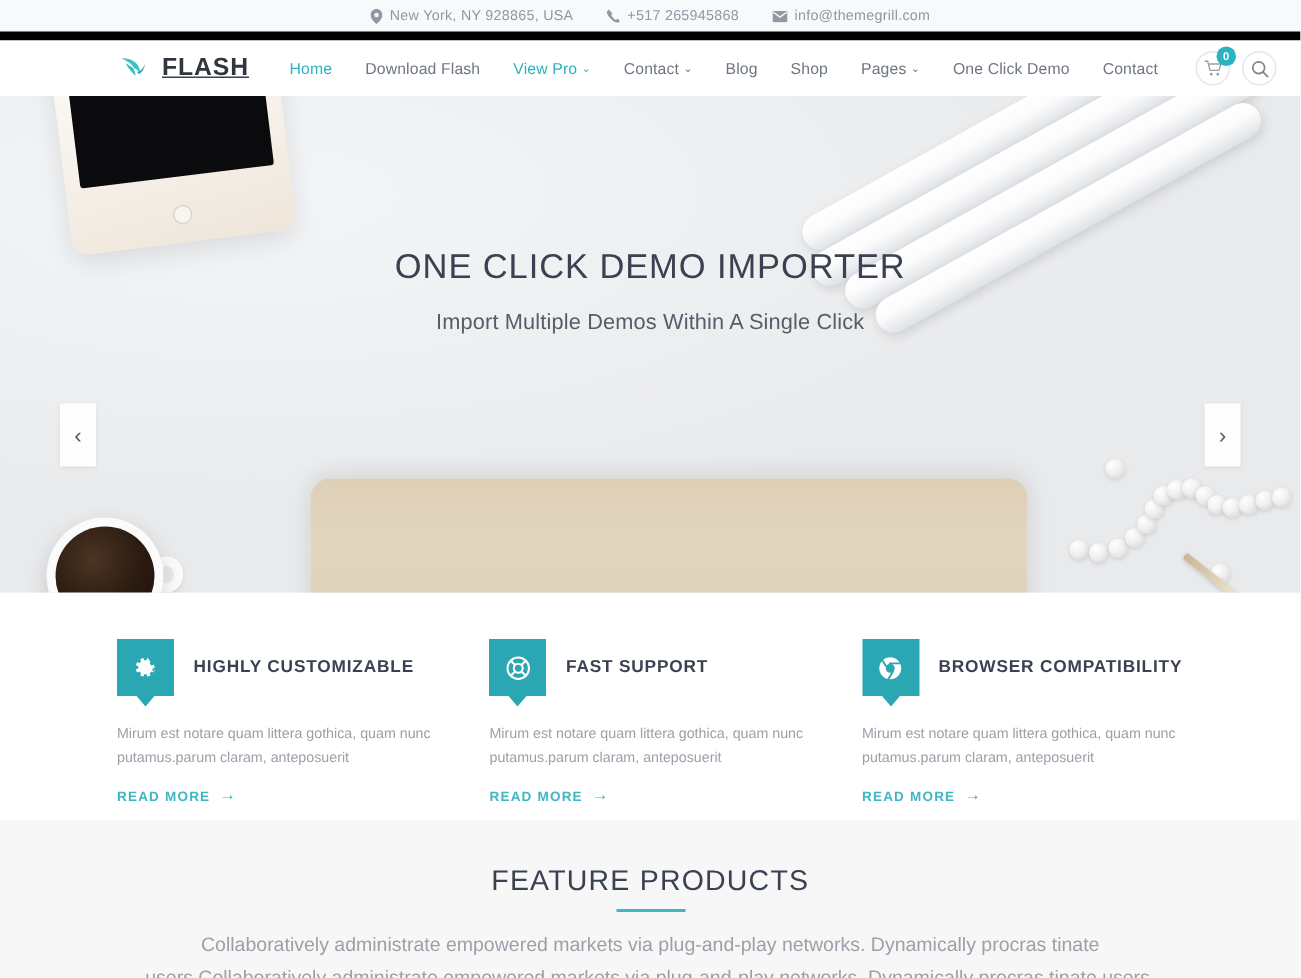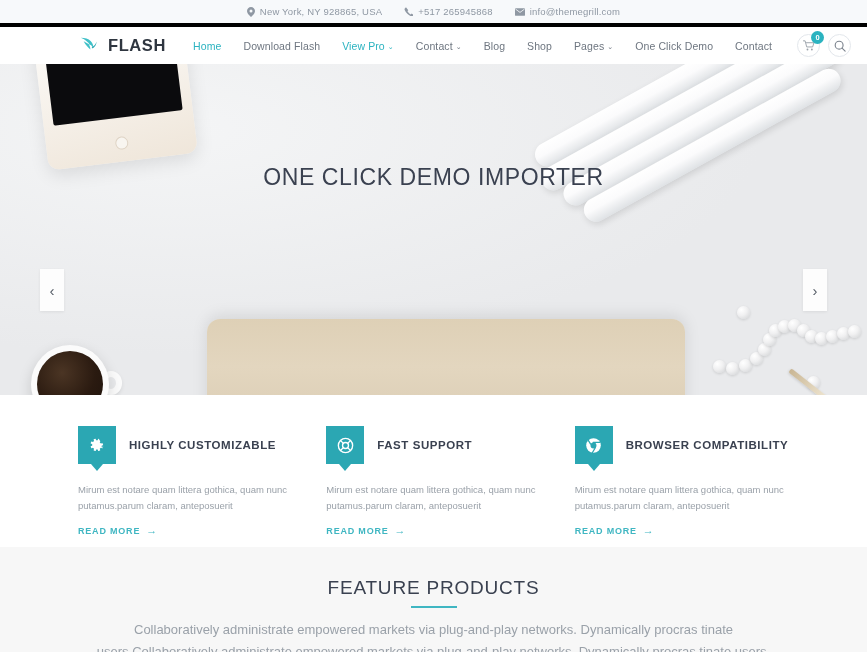--- a/index.html
+++ b/index.html
@@ -7,33 +7,33 @@
   body {
     font-family:"Liberation Sans", sans-serif;
     background:#ffffff;
     color:#3b3f4a;
     overflow:hidden;
   }
   .page { width:867px; height:652px; position:relative; overflow:hidden; background:#fff; }
 
   
   .topbar {
-    height:27px; background:#f7f9fb; border-bottom:4px solid #000000;
+    height:27px; background:#f7f9fb; border-bottom:6px solid #000000;
     display:flex; align-items:center; justify-content:center; gap:22px;
     font-size:9.5px; color:#8f98a3; letter-spacing:.2px;
   }
   .tb-item { display:flex; align-items:center; gap:5px; white-space:nowrap; }
   .tb-item svg { display:block; }
 
   
   .nav {
     height:37px; background:#fff; display:flex; align-items:center;
     padding:0 16px 0 80px; position:relative; z-index:20;
   }
-  .brand { display:flex; gap:8px; }
+  .brand { display:flex; align-items:center; gap:8px;text-decoration:underline; }
   .brand-mark { width:20px; height:17px; display:block; }
   .brand-text { font-size:16.5px; font-weight:bold; letter-spacing:.6px; color:#2f3640; }
   .menu { margin-left:auto; display:flex; align-items:center; gap:0px; }
   .menu-item {
     font-size:10.5px; color:#6e7680; padding:0 11px; white-space:nowrap;
     display:flex; align-items:center; gap:3px; cursor:pointer; letter-spacing:.1px;
   }
   .menu-item.active { color:#2bb3c0; }
   .caret { font-size:7px; line-height:1; position:relative; top:1px; }
   .nav-actions { display:flex; align-items:center; gap:8px; margin-left:14px; }
@@ -301,20 +301,21 @@
         <div class="pearl" style="left:128px;top:31px;"></div>
         <div class="pearl" style="left:139px;top:29px;"></div>
         <div class="pearl" style="left:28px; top:10px;"></div>
         <div class="pearl" style="left:98px; top:80px;"></div>
       </div>
       <div class="pencil"></div>
     </div>
 
     <div class="hero-content">
       <div class="hero-title">ONE CLICK DEMO IMPORTER</div>
+      <div class="hero-sub">Import Multiple Demos Within A Single Click</div>
     </div>
 
     <div class="arrow-btn arrow-prev">
       <span>‹</span>
     </div>
     <div class="arrow-btn arrow-next">
       <span>›</span>
     </div>
   </div>
 

